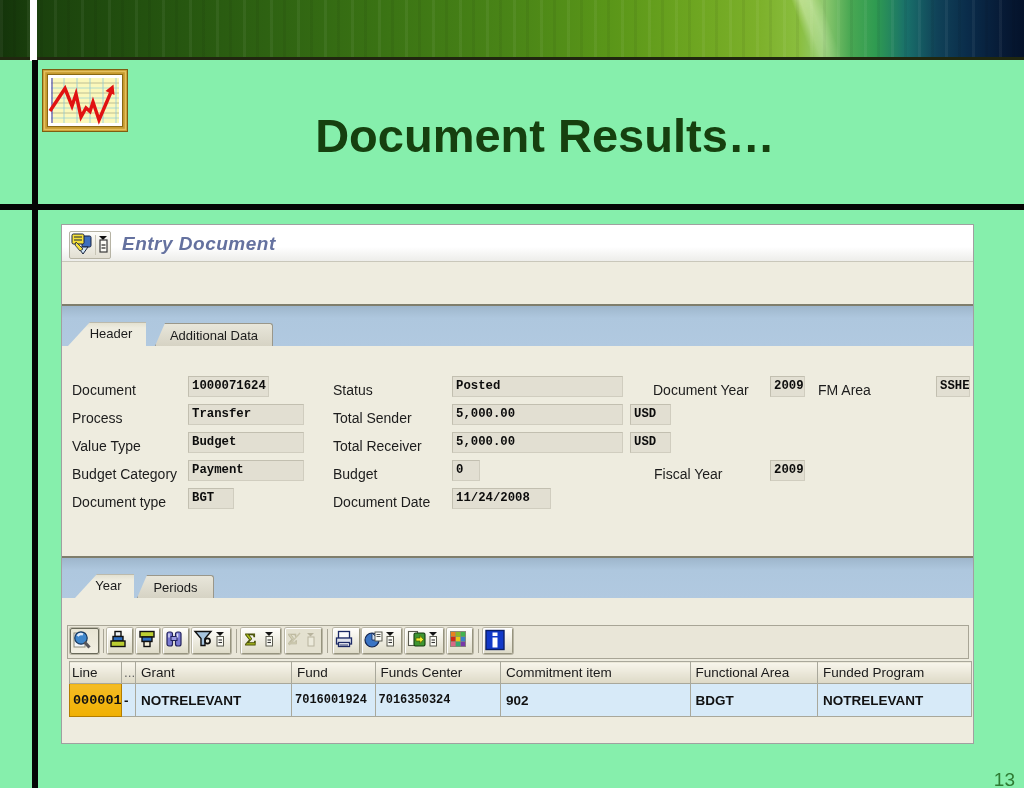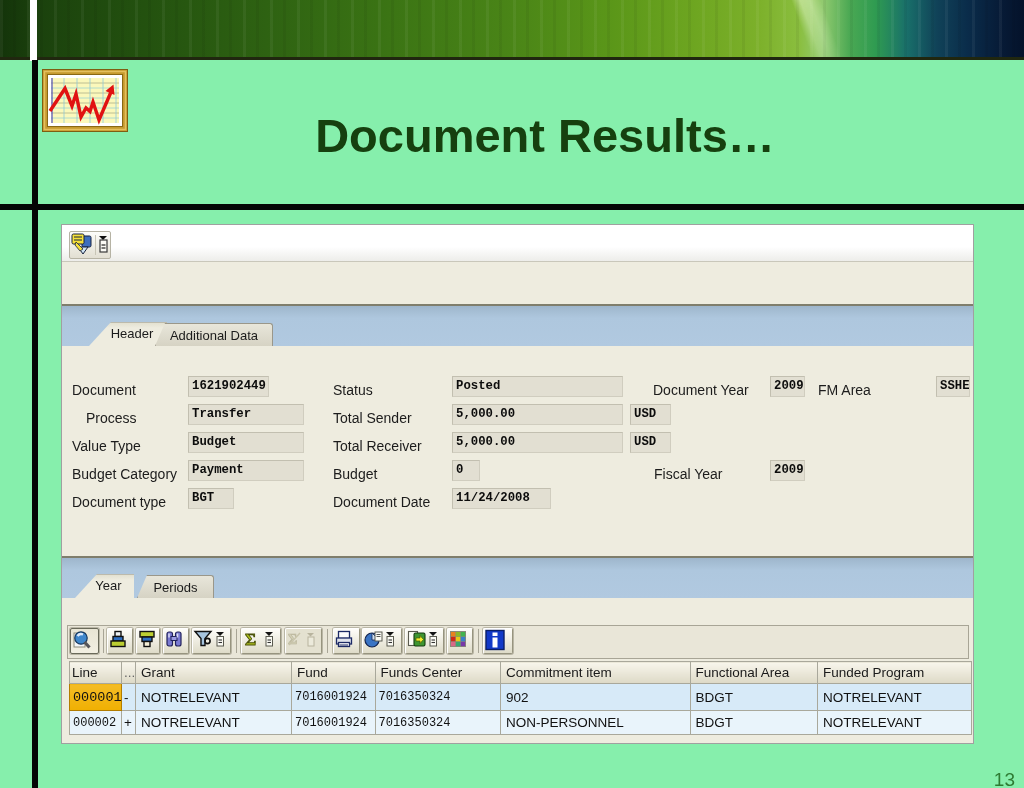--- a/index.html
+++ b/index.html
@@ -83,21 +83,21 @@
     border-radius:2px; box-shadow:0 0 0 1px #b9b6a5; }
   .tsep { position:absolute; top:3px; width:1px; height:24px; background:#a8a596; }
 
   
   #tbl { left:7px; top:436px; width:902px; border-collapse:collapse;
          table-layout:fixed; font-size:13.5px; color:#111; }
   #tbl td { border:1px solid #a9a89b; padding:0 0 0 5px; white-space:nowrap;
             overflow:hidden; }
   #tbl tr.hdr td { height:22px;
      background:linear-gradient(#f8f6ec,#ddd9c6); color:#1a1a1a; }
-  #tbl tr.r1 td { height:27px; background:#d7eaf8; }
+  #tbl tr.r1 td { height:33px; background:#d7eaf8;font-weight:bold; }
   #tbl tr.r2 td { height:24px; background:#e9f4fb; }
   #tbl tr.r1 td.linecell1 { background:linear-gradient(#f4bc25,#f0b002); padding:0;
       border:1px solid #b37d00; }
   #tbl tr.r1 td.linecell1 div { font-family:"Liberation Mono", monospace; font-size:13.5px;
       padding-left:3px; }
   #tbl td.mono { font-family:"Liberation Mono", monospace; font-size:12px; padding-left:3px; }
 </style>
 </head>
 <body>
 <div id="page">
@@ -151,32 +151,33 @@
       <rect x="2" y="2" width="12" height="10" rx="1.5" fill="#f6e13a" stroke="#17223f" stroke-width="1"></rect>
       <line x1="4" y1="5" x2="12" y2="5" stroke="#17223f" stroke-width="1"></line>
       <line x1="4" y1="8" x2="12" y2="8" stroke="#17223f" stroke-width="1"></line>
       <polygon points="6,10 13,17 10,19 5,13" fill="#f6e13a" stroke="#17223f" stroke-width="0.8"></polygon>
       <line x1="25.5" y1="3" x2="25.5" y2="23" stroke="#c8c5b6" stroke-width="1"></line>
       <polygon points="29,4 37,4 33,8" fill="#101010"></polygon>
       <rect x="30" y="8" width="7" height="12" fill="#fbfbf6" stroke="#3a3a3a" stroke-width="1.2"></rect>
       <line x1="31.5" y1="13" x2="35.5" y2="13" stroke="#222" stroke-width="1.2"></line>
       <line x1="31.5" y1="16" x2="35.5" y2="16" stroke="#222" stroke-width="1.2"></line>
     </svg></div>
+    <div id="entrytxt" class="abs">Entry Document</div>
 
     <div class="oliveline1 abs"></div>
     <div id="band1" class="blueband abs"></div>
-    <div class="tab active abs" style="left:27px; top:97px; width:78px; padding-left:8px;">Header</div>
+    <div class="tab active abs" style="left:6px; top:97px; width:78px; padding-left:8px;">Header</div>
     <div class="tab inactive abs" style="left:93px; top:98px; width:118px;">Additional Data</div>
 
     <div class="lbl" style="left:10px; top:157px;">Document</div>
-    <div class="lbl" style="left:10px; top:185px;margin-left:14px;">Process</div>
+    <div class="lbl" style="left:10px; top:185px;">Process</div>
     <div class="lbl" style="left:10px; top:213px;">Value Type</div>
     <div class="lbl" style="left:10px; top:241px;">Budget Category</div>
     <div class="lbl" style="left:10px; top:269px;">Document type</div>
-    <div class="fld" style="left:126px; top:151px; width:81px;">1621902449</div>
+    <div class="fld" style="left:126px; top:151px; width:81px;">1000071624</div>
     <div class="fld" style="left:126px; top:179px; width:116px;">Transfer</div>
     <div class="fld" style="left:126px; top:207px; width:116px;">Budget</div>
     <div class="fld" style="left:126px; top:235px; width:116px;">Payment</div>
     <div class="fld" style="left:126px; top:263px; width:46px;">BGT</div>
 
     <div class="lbl" style="left:271px; top:157px;">Status</div>
     <div class="lbl" style="left:271px; top:185px;">Total Sender</div>
     <div class="lbl" style="left:271px; top:213px;">Total Receiver</div>
     <div class="lbl" style="left:271px; top:241px;">Budget</div>
     <div class="lbl" style="left:271px; top:269px;">Document Date</div>
@@ -346,28 +347,18 @@
               <div>000001</div>
             </td>
             <td style="padding-left:2px">-</td>
         <td>NOTRELEVANT</td>
             <td class="mono">7016001924</td>
             <td class="mono">7016350324</td>
         <td>902</td>
             <td>BDGT</td>
             <td>NOTRELEVANT</td>
       </tr>
-      <tr class="r2">
-        <td class="mono">000002</td>
-            <td style="padding-left:2px">+</td>
-        <td>NOTRELEVANT</td>
-            <td class="mono">7016001924</td>
-            <td class="mono">7016350324</td>
-        <td>NON-PERSONNEL</td>
-            <td>BDGT</td>
-            <td>NOTRELEVANT</td>
-      </tr>
     </tbody>
       </table>
   </div>
 
   <div id="pagenum" class="abs">13</div>
 </div>
 
 </body></html>

